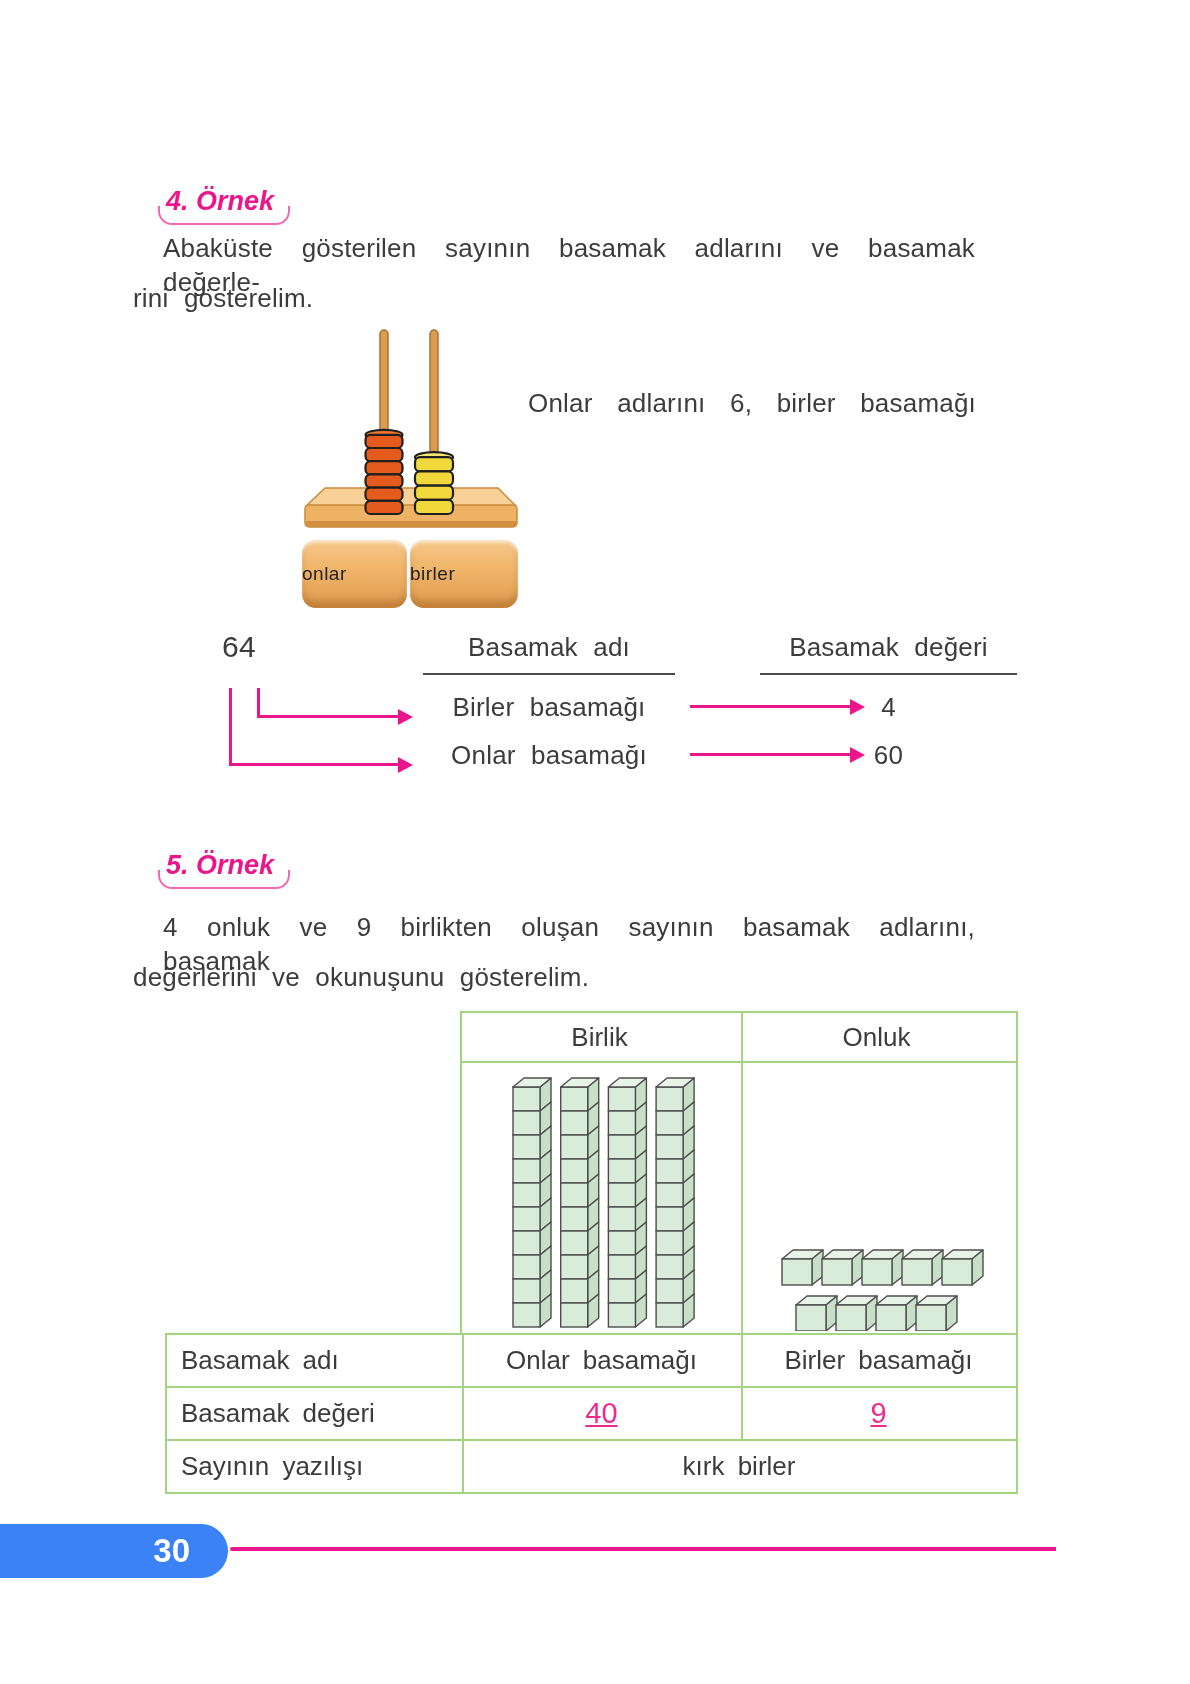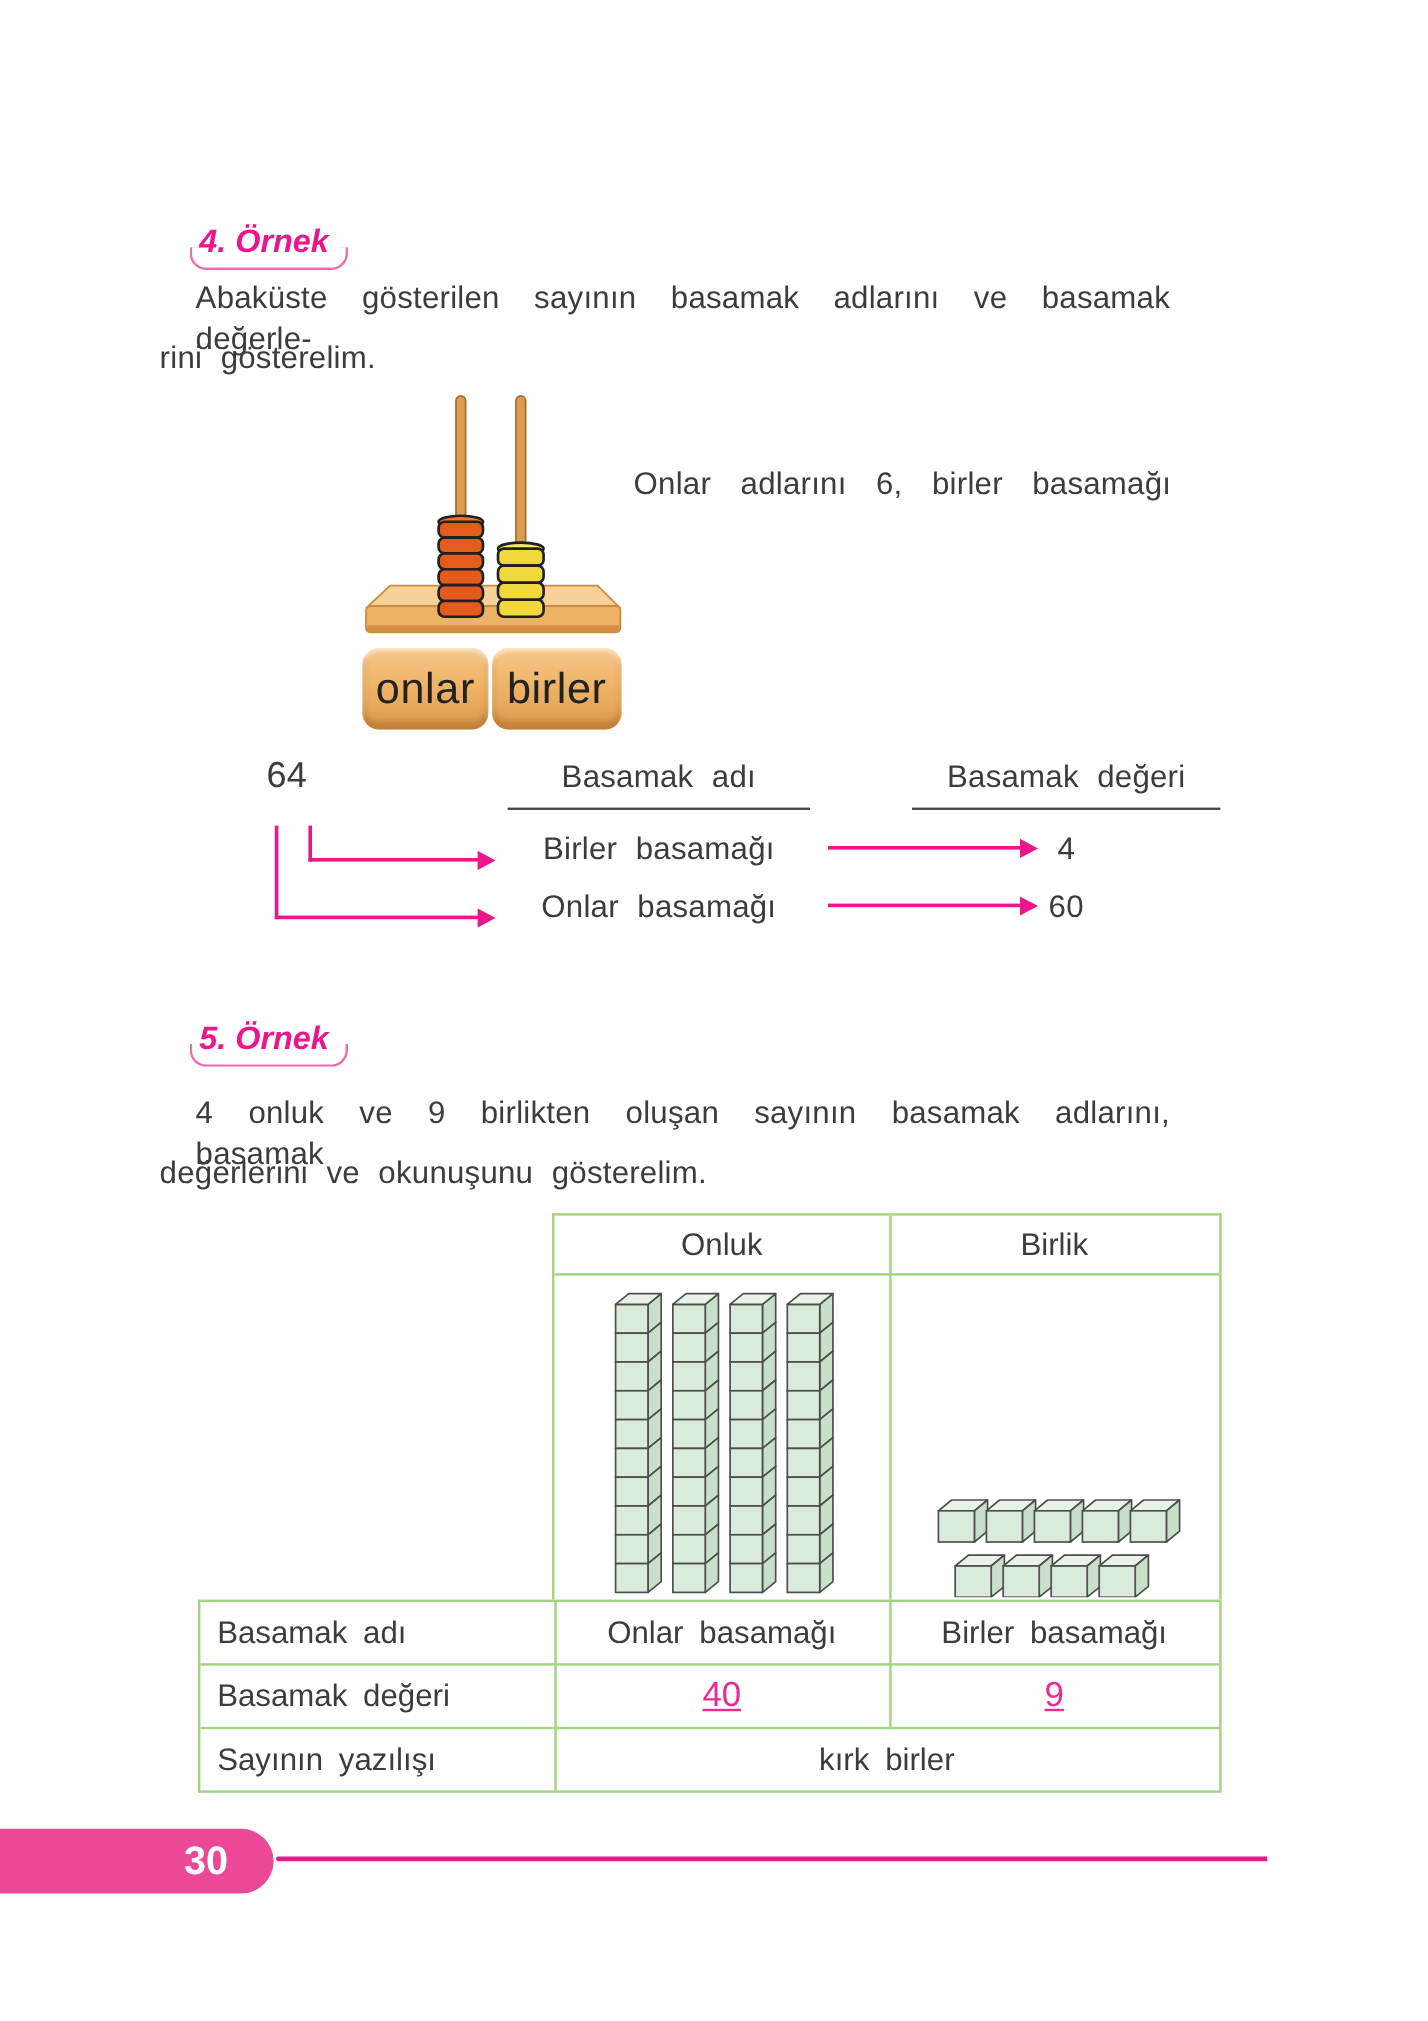--- a/index.html
+++ b/index.html
@@ -19,32 +19,32 @@
   .hline{position:absolute;height:3px;background:#eb168c;}
   .vline{position:absolute;width:3px;background:#eb168c;}
   .darkline{position:absolute;height:2px;background:#4a4a4a;}
   .arrowhead{position:absolute;width:0;height:0;border-top:8px solid transparent;border-bottom:8px solid transparent;border-left:15px solid #eb168c;}
   .dg-center{position:absolute;text-align:center;}
   
   .wood-block{
     position:absolute;border-radius:14px;
     background:linear-gradient(180deg,#f6c88a 0%,#efb468 45%,#dd9a4e 100%);
     box-shadow:inset 0 3px 3px rgba(255,255,255,.5), inset 0 -7px 6px rgba(150,85,20,.38);
-    display:flex;align-items:center;justify-content:center;
-    font-size:36px;color:#222;letter-spacing:.5px;
+    display:flex;align-items:center;
+    font-size:19px;color:#222;letter-spacing:.5px;
   }
   
   .gtable{position:absolute;border:2px solid #a2d482;box-sizing:border-box;background:#fff;}
   .gcell{box-sizing:border-box;}
   .gvdiv{position:absolute;width:2px;background:#a2d482;}
   .tbl-txt{font-size:26px;word-spacing:6px;color:#3c3c3c;white-space:nowrap;}
   .pinkval{color:#ec2a90;font-size:29px;text-decoration:underline;}
   
   .page-tab{
-    position:absolute;left:0;top:1524px;width:228px;height:54px;background:#ec4899;
+    position:absolute;left:0;top:1524px;width:228px;height:54px;background:#3b82f6;
     border-radius:0 30px 30px 0;display:flex;align-items:center;justify-content:flex-end;
     padding-right:38px;box-sizing:border-box;color:#fff;font-size:33px;font-weight:bold;
   }
   .footer-line{position:absolute;left:230px;top:1547px;width:935px;height:4px;background:#eb168c;border-radius:2px;}
   svg{display:block;}
 </style>
 </head>
 <body>
 
 <div class="page">
@@ -119,22 +119,22 @@
   <div class="ornek" style="left:158px;top:850px;">
     <span>5. Örnek</span>
     <div class="bracket"></div>
   </div>
 
   <div class="abs txt just" style="left:163px;top:910px;width:812px;">4 onluk ve 9 birlikten oluşan sayının basamak adlarını, basamak</div>
   <div class="abs txt" style="left:133px;top:960px;text-align:right;">değerlerini ve okunuşunu gösterelim.</div>
 
   <div class="gtable" style="left:460px;top:1011px;width:558px;height:322px;border-bottom:none;">
     <div style="display:flex;height:50px;border-bottom:2px solid #a2d482;box-sizing:border-box;">
+      <div class="gcell tbl-txt" style="flex:1;display:flex;align-items:center;justify-content:center;">Birlik</div>
       <div class="gcell tbl-txt" style="width:279px;display:flex;align-items:center;justify-content:center;">Onluk</div>
-      <div class="gcell tbl-txt" style="flex:1;display:flex;align-items:center;justify-content:center;">Birlik</div>
     </div>
     <div class="gvdiv" style="left:279px;top:0;bottom:0;"></div>
   </div>
 
   <svg class="abs" id="rods-svg" style="left:462px;top:1063px;" width="279" height="268" viewBox="0 0 279 268">
       <polygon points="78,24 89,15 89,39 78,48" fill="#c7e0c7" stroke="#4d4d4d" stroke-width="1.4" stroke-linejoin="round"></polygon>
       <rect x="51" y="24" width="27" height="24" fill="#d9ecd9" stroke="#4d4d4d" stroke-width="1.4"></rect>
       <polygon points="51,24 62,15 89,15 78,24" fill="#e9f4e9" stroke="#4d4d4d" stroke-width="1.4" stroke-linejoin="round"></polygon>
       <polygon points="78,48 89,39 89,63 78,72" fill="#c7e0c7" stroke="#4d4d4d" stroke-width="1.4" stroke-linejoin="round"></polygon>
       <rect x="51" y="48" width="27" height="24" fill="#d9ecd9" stroke="#4d4d4d" stroke-width="1.4"></rect>

